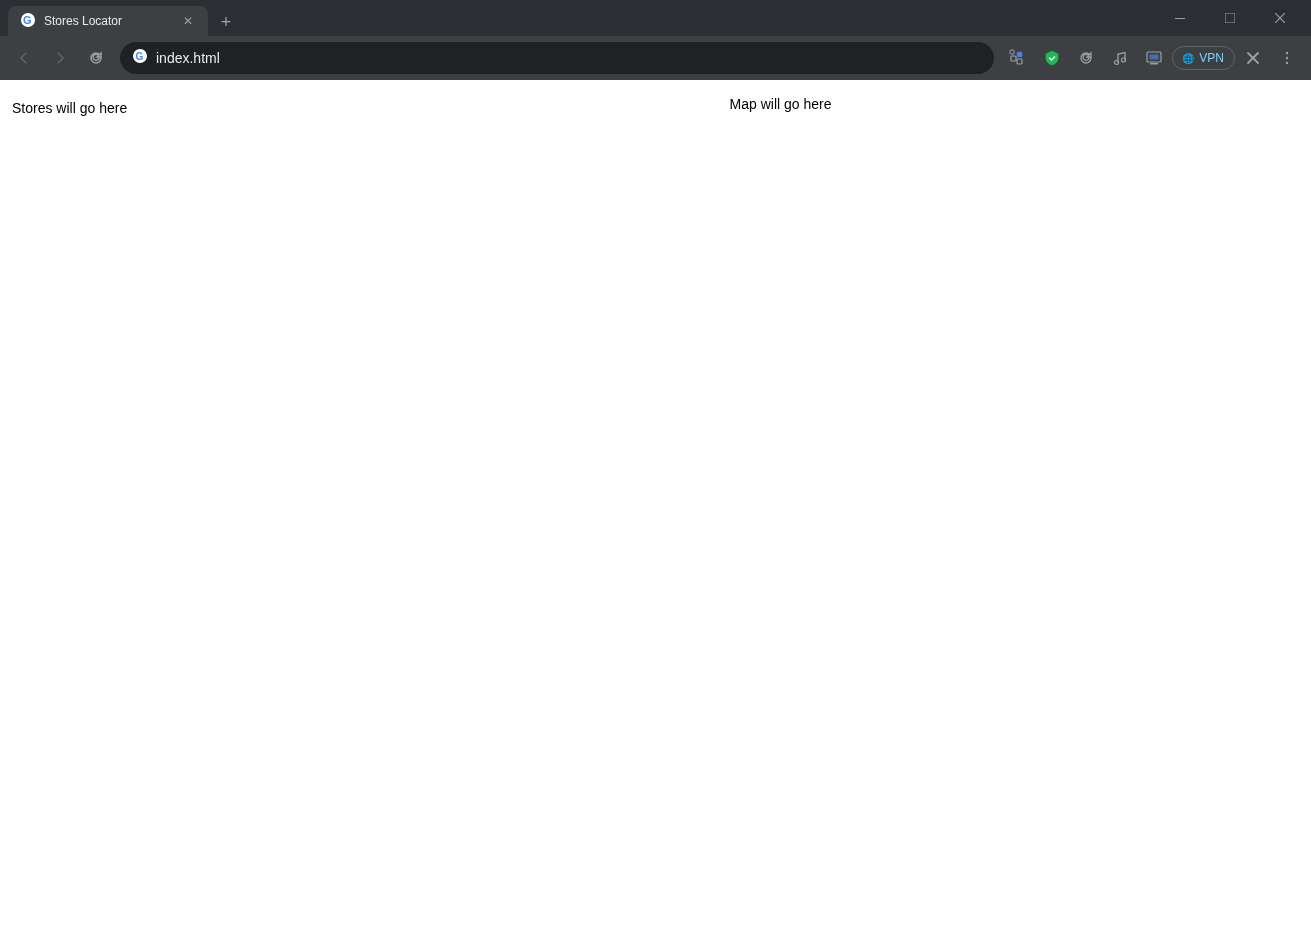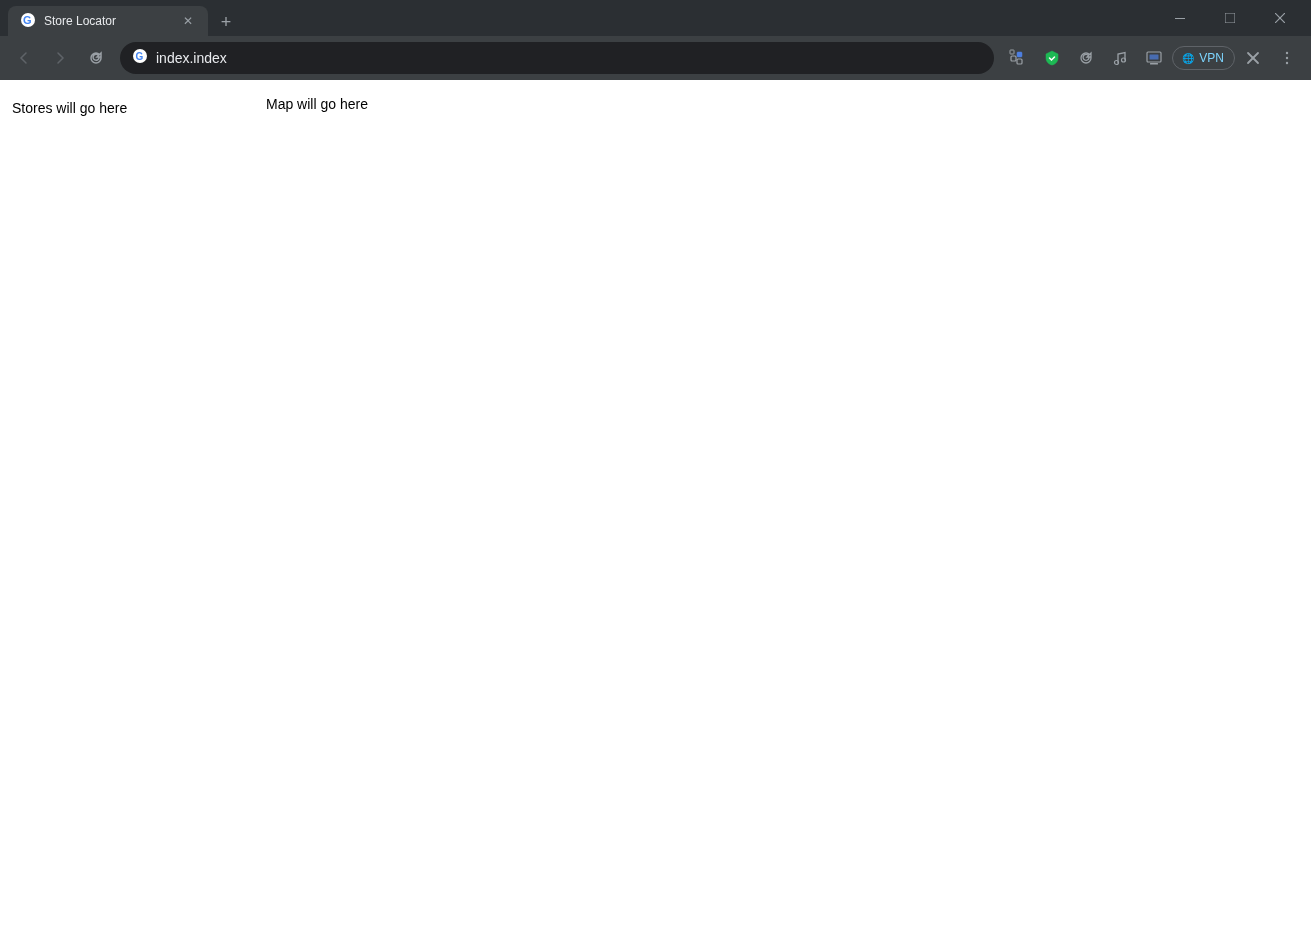--- a/index.html
+++ b/index.html
@@ -197,20 +197,21 @@
 
     .stores-text {
       font-size: 14px;
       color: #000;
       margin-top: 8px;
     }
 
     .map-area {
       flex: 1;
       padding: 16px;
+      text-align: center;
     }
 
     .map-text {
       font-size: 14px;
       color: #000;
     }
   </style>
 </head>
 <body>
 
@@ -220,21 +221,21 @@
     <div class="tab-strip">
       <div class="tab">
         <span style="font-size:14px;">
           
           <svg width="16" height="16" viewBox="0 0 16 16">
             <circle cx="8" cy="8" r="7" fill="#fff"></circle>
             <path d="M8 1a7 7 0 1 0 0 14A7 7 0 0 0 8 1z" fill="none"></path>
             <text x="3" y="12" font-size="11" font-weight="bold" fill="#4285F4" font-family="Arial">G</text>
           </svg>
         </span>
-        <span class="tab-title">Store Locator</span>
+        <span class="tab-title">Stores Locator</span>
         <span class="tab-close">✕</span>
       </div>
       <div class="new-tab-btn">+</div>
     </div>
     <div class="window-controls">
       <div class="win-btn">
         <svg width="10" height="1" viewBox="0 0 10 1">
             <rect width="10" height="1" fill="#9aa0a6"></rect>
           </svg>
       </div>
@@ -269,21 +270,21 @@
         </svg>
     </div>
 
     <div class="address-bar">
       <span>
         <svg width="16" height="16" viewBox="0 0 16 16">
           <circle cx="8" cy="8" r="7" fill="#fff"></circle>
           <text x="3.5" y="12" font-size="10" font-weight="bold" fill="#4285F4" font-family="Arial">G</text>
         </svg>
       </span>
-      <span class="address-text">index.index</span>
+      <span class="address-text">index.html</span>
     </div>
 
     <div class="toolbar-actions">
 
       <div class="toolbar-icon-btn">
         <svg width="18" height="18" viewBox="0 0 18 18">
           <rect x="2" y="7" width="5" height="5" rx="1" fill="none" stroke="#9aa0a6" stroke-width="1.2"></rect>
           <rect x="8" y="3" width="5" height="5" rx="1" fill="#4d7fe0" stroke="#4d7fe0" stroke-width="0.5"></rect>
           <rect x="8" y="10" width="5" height="5" rx="1" fill="none" stroke="#9aa0a6" stroke-width="1.2"></rect>
           <rect x="1" y="1" width="4" height="4" rx="0.5" fill="none" stroke="#9aa0a6" stroke-width="1"></rect>

